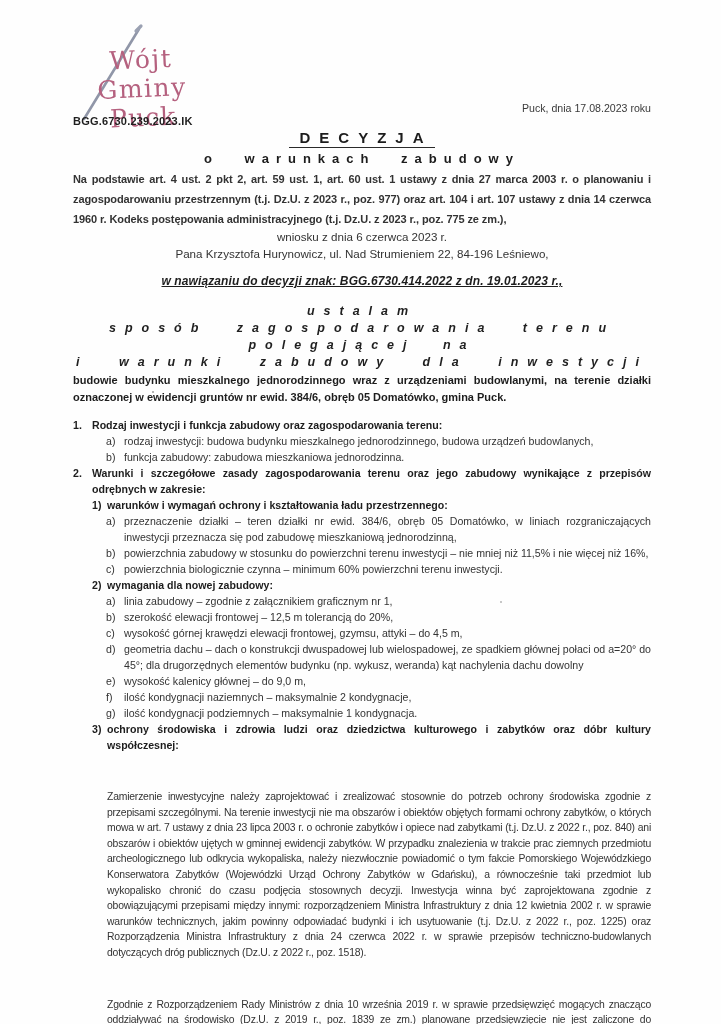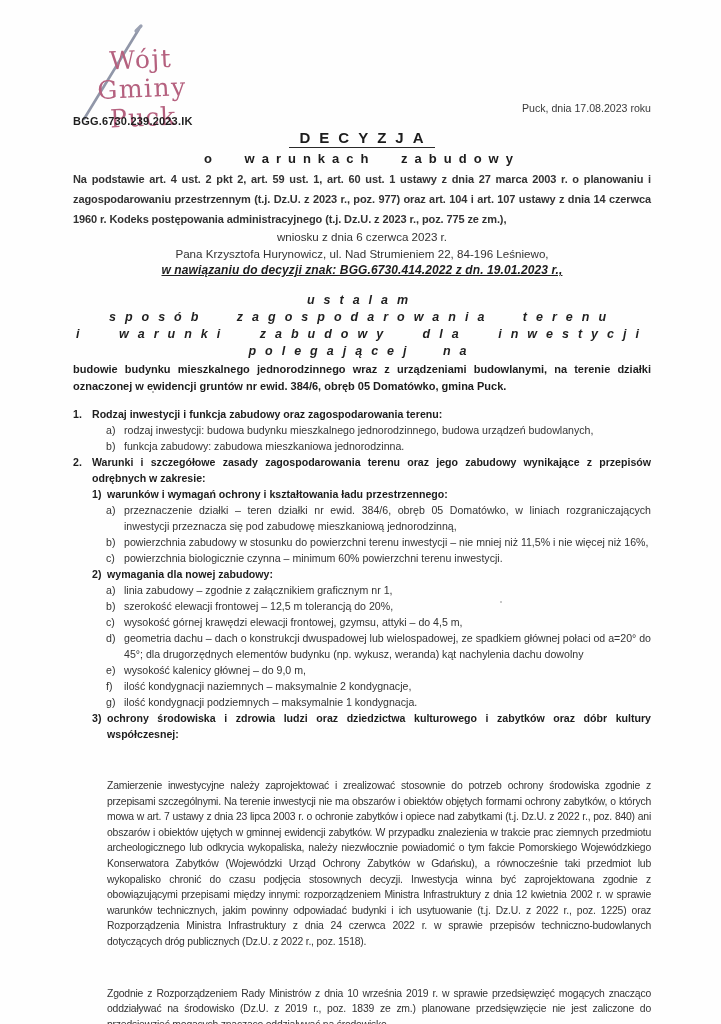--- a/index.html
+++ b/index.html
@@ -49,21 +49,21 @@
   }
 
   .center { text-align:center; }
   .po-heading {
     margin-top:10px; font-style:italic; font-weight:bold;
     font-size:12.5px; letter-spacing:8px; word-spacing:13px; color:#222;
   }
   .it-line { font-size:11.6px; line-height:16.6px; color:#333; }
   .it-strong {
     font-style:italic; font-weight:bold; font-size:12px; line-height:17px;
-    text-decoration:underline; color:#1d1d1d; letter-spacing:0.1px;
+    text-decoration:underline; color:#1d1d1d; letter-spacing:0.1px;margin-top:11px;
   }
 
   .ustalam-block { margin-top:13px; color:#1f1f1f; }
   .sp-line {
     font-style:italic; font-weight:bold; font-size:12.5px; line-height:16.8px;
   }
   .sp1 { letter-spacing:9px;  word-spacing:13px; }
   .sp2 { letter-spacing:9px;  word-spacing:17px; }
   .sp3 { letter-spacing:9px;  word-spacing:18px; }
   .sp4 { letter-spacing:9px;  word-spacing:15px; }
@@ -119,22 +119,22 @@
 
     <div class="center">
       <div class="it-line">wniosku z dnia 6 czerwca 2023 r.</div>
       <div class="it-line">Pana Krzysztofa Hurynowicz, ul. Nad Strumieniem 22, 84-196 Leśniewo,</div>
       <div class="it-strong">w nawiązaniu do decyzji znak: BGG.6730.414.2022 z dn. 19.01.2023 r.,</div>
     </div>
 
     <div class="center ustalam-block">
       <div class="sp-line sp1">ustalam</div>
       <div class="sp-line sp2">sposób zagospodarowania terenu</div>
+      <div class="sp-line sp4">polegającej na</div>
       <div class="sp-line sp3">i warunki zabudowy dla inwestycji</div>
-      <div class="sp-line sp4">polegającej na</div>
     </div>
 
     <div class="subject">budowie budynku mieszkalnego jednorodzinnego wraz z urządzeniami budowlanymi, na terenie działki oznaczonej w ewidencji gruntów nr ewid. 384/6, obręb 05 Domatówko, gmina Puck.</div>
 
     <div class="list">
 
       <div class="row l1">
         <span class="marker bold">1.</span>
         <span class="txt bold">Rodzaj inwestycji i funkcja zabudowy oraz zagospodarowania terenu:</span>
       </div>

